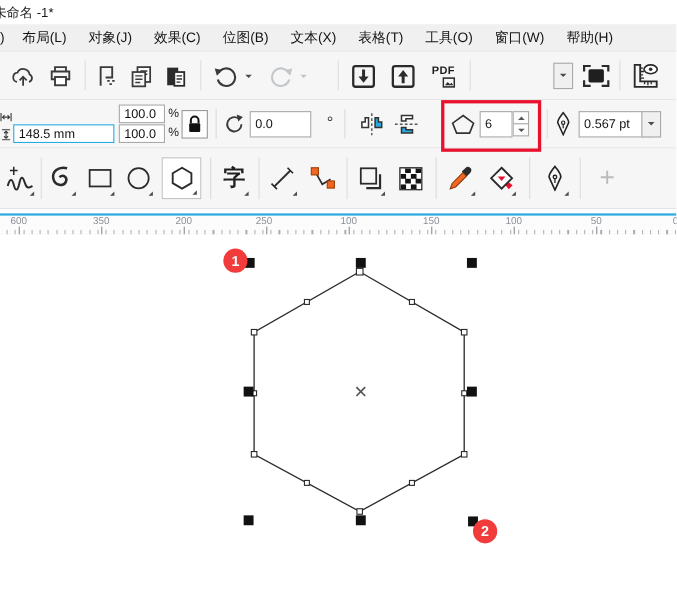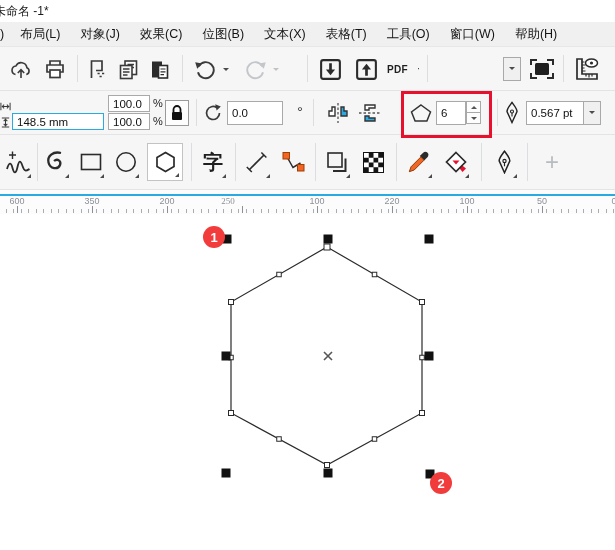--- a/index.html
+++ b/index.html
@@ -134,21 +134,21 @@
       <polygon points="7.6,12 16.4,12 12,17.6" fill="#2b2b2b"></polygon>
     </svg>
   </button>
   <button class="btn" style="left:351px;top:7px;width:30px;height:30px;">
     <svg width="25" height="25" viewBox="0 0 24 24">
       <rect x="3" y="3" width="18" height="18" rx="2" fill="none" stroke="#2b2b2b" stroke-width="2"></rect>
       <path d="M12 18v-7" stroke="#2b2b2b" stroke-width="2.6"></path>
       <polygon points="7.6,12 16.4,12 12,6.4" fill="#2b2b2b"></polygon>
     </svg>
   </button>
-  <button class="btn" style="left:387px;top:7px;width:32px;height:30px;flex-direction:row;justify-content:space-between;">
+  <button class="btn" style="left:387px;top:7px;width:32px;height:30px;flex-direction:column;">
     <span style="font-size:10px;font-weight:700;color:#1f1f1f;letter-spacing:.3px;">PDF</span>
     <svg width="12" height="10" viewBox="0 0 12 10" style="margin-left:10px;">
       <rect x="1" y="1" width="10" height="8" fill="none" stroke="#2b2b2b" stroke-width="1.4"></rect>
       <path d="M2.5 7.5 5 4.5l2 2.2 1.5-1.5 1.5 2.3z" fill="#2b2b2b"></path>
     </svg>
   </button>
   <div class="vsep" style="left:427px;"></div>
   <button class="dd-btn" style="left:503px;top:10px;width:18px;height:24px;">
     <span class="caret"></span>
   </button>
@@ -316,23 +316,23 @@
   <button class="btn tool" style="left:536px;">
     <span class="plus-glyph">+</span>
   </button>
 </div>
 
 <div class="ruler">
   <div class="rline"></div>
   <span class="rlabel" style="left:17px;">600</span>
   <span class="rlabel" style="left:92px;">350</span>
   <span class="rlabel" style="left:167px;">200</span>
-  <span class="rlabel" style="left:228px;font-family:Liberation Serif, serif;">250</span>
+  <span class="rlabel" style="left:240px;">250</span>
   <span class="rlabel" style="left:317px;">100</span>
-  <span class="rlabel" style="left:392px;">220</span>
+  <span class="rlabel" style="left:392px;">150</span>
   <span class="rlabel" style="left:467px;text-align:right;">100</span>
   <span class="rlabel" style="left:542px;">50</span>
   <span class="rlabel" style="left:614px;">0</span>
   <div class="ticks"></div>
   <div class="mtick" style="left:17px;"></div>
   <div class="mtick" style="left:92px;"></div>
   <div class="mtick" style="left:167px;"></div>
   <div class="mtick" style="left:242px;"></div>
   <div class="mtick" style="left:317px;"></div>
   <div class="mtick" style="left:392px;"></div>

